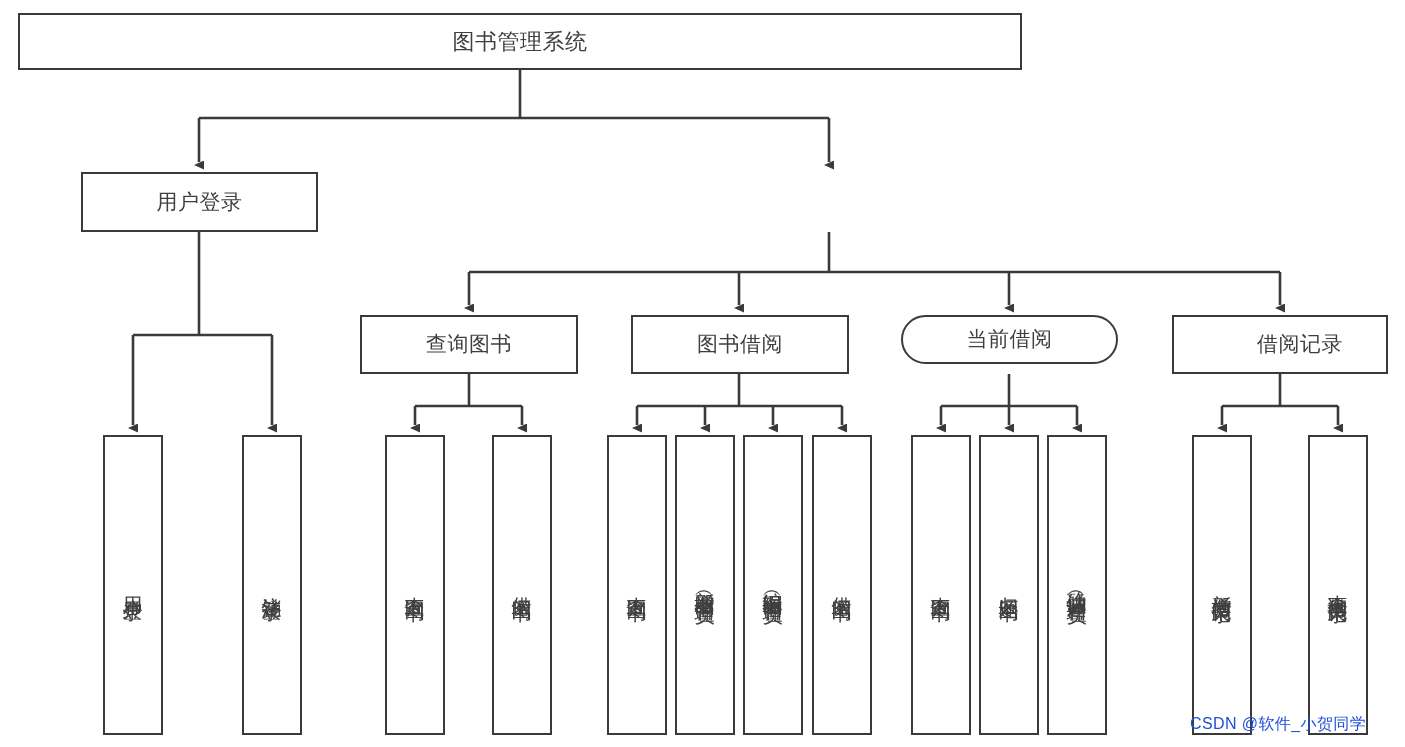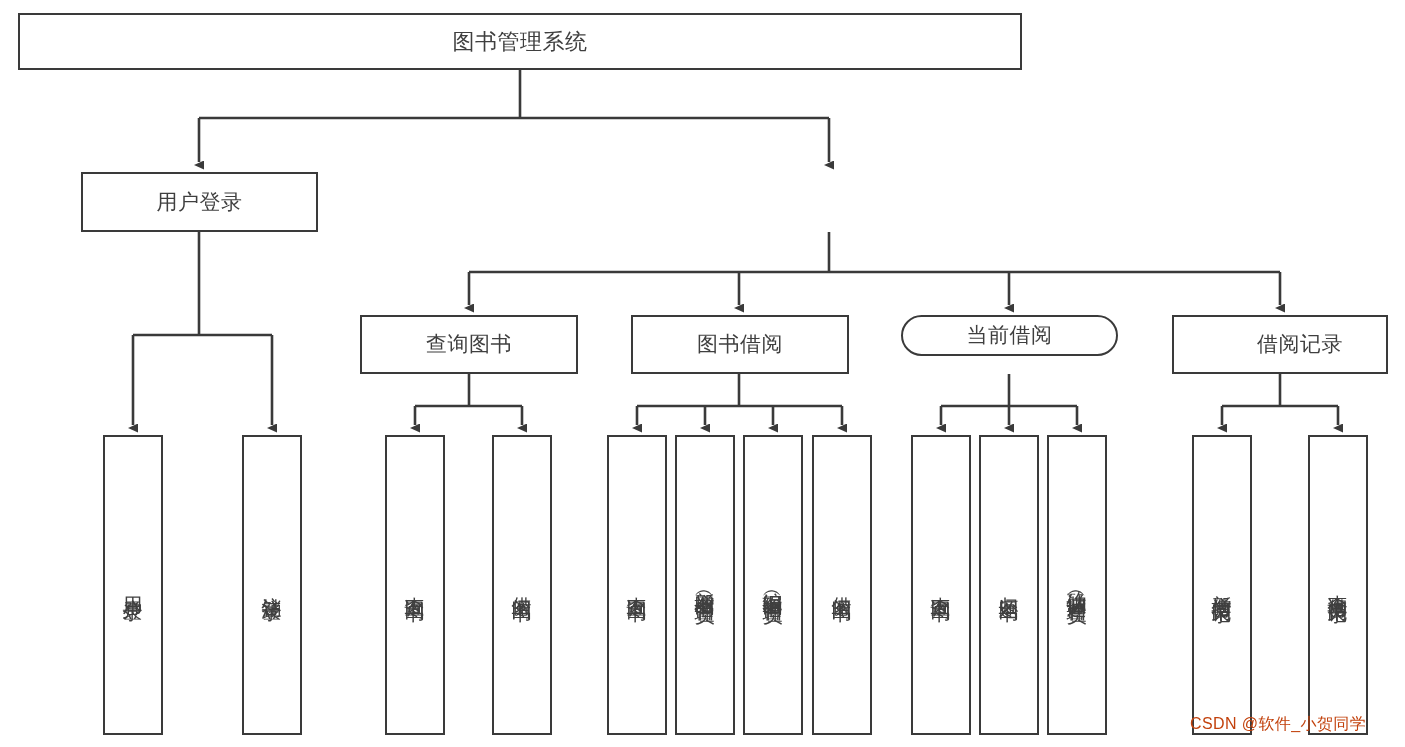--- a/index.html
+++ b/index.html
@@ -64,21 +64,21 @@
     font-size: 20px;
     letter-spacing: 2px;
     line-height: 1;
     max-height: 100%;
   }
   .watermark {
     position: absolute;
     left: 1190px;
     top: 714px;
     font-size: 16px;
-    color: #c2410c;
+    color: #1d4ed8;
     white-space: nowrap;
     z-index: 3;
     letter-spacing: 0.4px;
   }
 </style>
 </head>
 <body>
 
 <div id="diagram-canvas">
 
@@ -139,21 +139,21 @@
   <div class="node horiz" style="left:81px; top:172px; width:237px; height:60px;">
     <span class="node-label">用户登录</span>
   </div>
 
   <div class="node horiz" style="left:360px; top:315px; width:218px; height:59px;">
     <span class="node-label">查询图书</span>
   </div>
   <div class="node horiz" style="left:631px; top:315px; width:218px; height:59px;">
     <span class="node-label">图书借阅</span>
   </div>
-  <div class="node horiz" style="left:901px; top:315px; width:217px; height:41px;border-radius:29px;">
+  <div class="node horiz" style="left:901px; top:315px; width:217px; height:49px;border-radius:29px;">
     <span class="node-label">当前借阅</span>
   </div>
   <div class="node horiz" style="left:1172px; top:315px; width:216px; height:59px;padding-left:40px;">
     <span class="node-label">借阅记录</span>
   </div>
 
   <div class="node vert" style="left:103px; top:435px; width:60px; height:300px;">
     <span class="node-label">用户登录</span>
   </div>
   <div class="node vert" style="left:242px; top:435px; width:60px; height:300px;">

